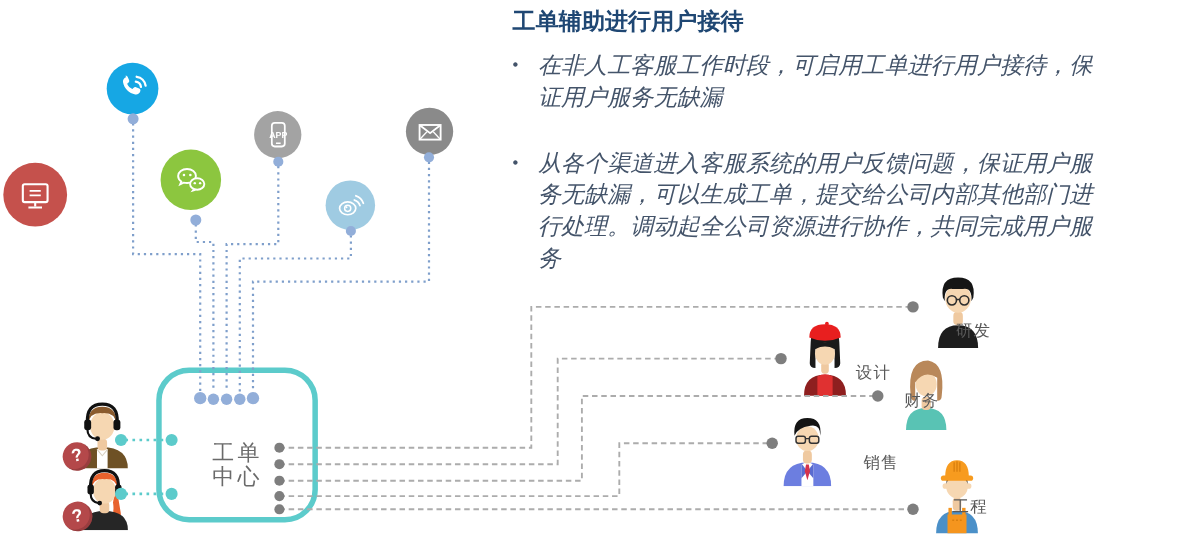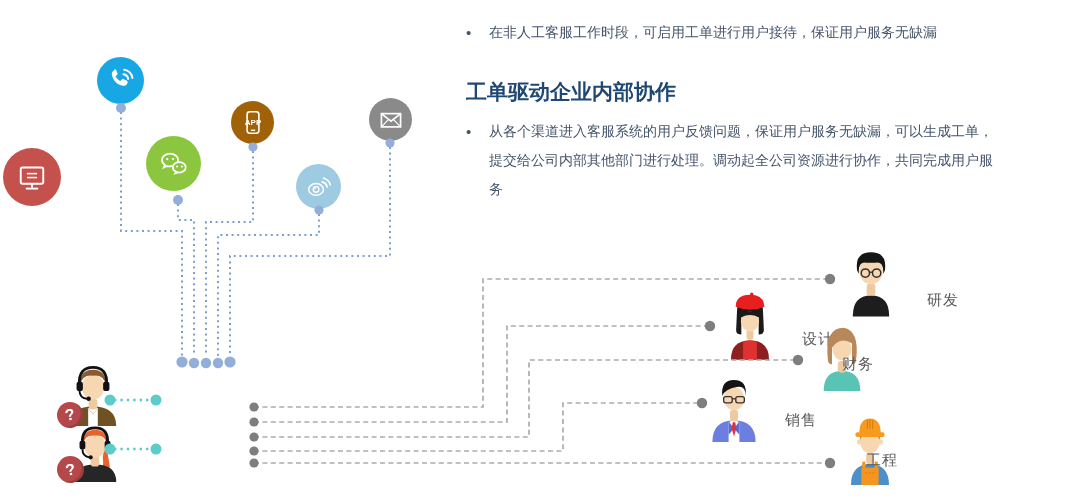--- a/index.html
+++ b/index.html
@@ -13,21 +13,21 @@
               letter-spacing:3px;color:#6A6A6A;z-index:2;}
   .dept-label{position:absolute;font-size:15px;color:#595959;letter-spacing:1px;z-index:4;}
   .avatar{position:absolute;z-index:4;}
   .qball{position:absolute;border-radius:50%;background:#B4484A;color:#fff;display:flex;
          align-items:center;justify-content:center;font-weight:bold;font-size:16px;
          transform:rotate(-12deg);z-index:6;box-shadow:inset -2px -2px 0 rgba(0,0,0,.15);}
   #text-column{position:absolute;left:466px;top:6px;width:545px;z-index:2;}
   .section h2{margin:0;font-size:21px;line-height:27px;font-weight:bold;color:#1F4773;}
   .bullet-row{display:flex;margin-top:12px;}
   .bullet-row .marker{width:23px;flex:0 0 23px;color:#44546A;font-size:15px;line-height:29px;}
-  .bullet-row .btext{width:513px;color:#44546A;font-size:14px;line-height:29px;}
+  .bullet-row .btext{width:513px;color:#44546A;font-size:21px;line-height:29px;font-style:italic;}
   .section + .section{margin-top:31px;}
 </style>
 </head>
 <body>
 
 <div id="canvas">
 
   <div class="circle-icon" style="left:3px;top:148px;width:58px;height:58px;background:#C5514C;">
     <svg width="36" height="36" viewBox="0 0 32 32">
       <rect x="6" y="7.5" width="20" height="14.5" rx="1.5" fill="none" stroke="#fff" stroke-width="1.7"></rect>
@@ -51,21 +51,21 @@
       <path d="M13 7.5c-3.9 0-7 2.5-7 5.5 0 1.7 1 3.3 2.5 4.3l-.9 2.2 2.7-1.3c.8.2 1.7.3 2.7.3 3.9 0 7-2.5 7-5.5s-3.1-5.5-7-5.5z" fill="none" stroke="#fff" stroke-width="1.5"></path>
       <circle cx="10.6" cy="12.2" r="1" fill="#fff"></circle>
       <circle cx="15.6" cy="12.2" r="1" fill="#fff"></circle>
       <ellipse cx="21" cy="19.3" rx="5.6" ry="4.5" fill="#8CC63F" stroke="#fff" stroke-width="1.5"></ellipse>
       <path d="M18.2 23.2l-1.2 1.6 2.6-.7" fill="#fff" stroke="#fff" stroke-width="1"></path>
       <circle cx="19.1" cy="18.6" r="0.95" fill="#fff"></circle>
       <circle cx="23.3" cy="18.6" r="0.95" fill="#fff"></circle>
     </svg>
   </div>
 
-  <div class="circle-icon" style="left:231px;top:101px;width:43px;height:43px;background:#a16207;">
+  <div class="circle-icon" style="left:231px;top:101px;width:43px;height:43px;background:#a3a3a3;">
     <svg width="30" height="30" viewBox="0 0 28 28">
       <rect x="8.5" y="3.5" width="11" height="20" rx="2.5" fill="none" stroke="#fff" stroke-width="1.5"></rect>
       <line x1="12" y1="20.8" x2="16" y2="20.8" stroke="#fff" stroke-width="1.3"></line>
       <text x="14" y="16.2" text-anchor="middle" font-size="7.5" font-weight="bold" fill="#fff">APP</text>
     </svg>
   </div>
 
   <div class="circle-icon" style="left:296px;top:164px;width:45px;height:45px;background:#9FCBE2;">
     <svg width="31" height="31" viewBox="0 0 32 32">
       <ellipse cx="13.5" cy="19" rx="7.6" ry="6" fill="none" stroke="#fff" stroke-width="1.6"></ellipse>
@@ -78,20 +78,26 @@
 
   <div class="circle-icon" style="left:369px;top:98px;width:43px;height:43px;background:#8A8A8A;">
     <svg width="34" height="34" viewBox="0 0 32 32">
       <rect x="7" y="10" width="18" height="12.5" fill="none" stroke="#fff" stroke-width="1.6"></rect>
       <path d="M7.5 10.5 L16 17 L24.5 10.5" fill="none" stroke="#fff" stroke-width="1.6"></path>
       <path d="M7.5 22 L13.3 15.8" fill="none" stroke="#fff" stroke-width="1.1"></path>
       <path d="M24.5 22 L18.7 15.8" fill="none" stroke="#fff" stroke-width="1.1"></path>
     </svg>
   </div>
 
+  <div id="ticket-box">
+    <div id="ticket-box-label">
+      <div>工单</div>
+      <div>中心</div>
+    </div>
+  </div>
 
   <svg id="connector-layer" width="1080" height="499" viewBox="0 0 1080 499">
 
     <g fill="none" stroke="#7F9FCB" stroke-width="2" stroke-dasharray="2 3.6">
       <path d="M121 112 V231 H182 V356"></path>
       <path d="M178 204 V220 H194 V356"></path>
       <path d="M253 151 V222 H206 V356"></path>
       <path d="M319 214 V235 H218 V356"></path>
       <path d="M390 147 V256 H230 V356"></path>
     </g>
@@ -139,27 +145,27 @@
       <circle cx="830" cy="279" r="5.2"></circle>
         <circle cx="710" cy="326" r="5.2"></circle>
       <circle cx="798" cy="360" r="5.2"></circle>
         <circle cx="702" cy="403" r="5.2"></circle>
       <circle cx="830" cy="463" r="5.2"></circle>
     </g>
   </svg>
 
   <div id="text-column">
     <div class="section">
+      <h2>工单辅助进行用户接待</h2>
       <div class="bullet-row">
         <span class="marker">•</span>
         <span class="btext">在非人工客服工作时段，可启用工单进行用户接待，保证用户服务无缺漏</span>
       </div>
     </div>
     <div class="section">
-      <h2>工单驱动企业内部协作</h2>
       <div class="bullet-row">
         <span class="marker">•</span>
         <span class="btext">从各个渠道进入客服系统的用户反馈问题，保证用户服务无缺漏，可以生成工单，提交给公司内部其他部门进行处理。调动起全公司资源进行协作，共同完成用户服务</span>
       </div>
     </div>
   </div>
 
   <div class="avatar" style="left:64px;top:362px;">
     <svg width="58" height="64" viewBox="0 0 60 66">
       <path d="M6 66 Q6 46 30 46 Q54 46 54 66 Z" fill="#6E5125"></path>
@@ -201,45 +207,45 @@
     <svg width="52" height="74" viewBox="0 0 60 84">
       <path d="M9 84 Q9 60 30 60 Q51 60 51 84 Z" fill="#1D1D1D"></path>
       <rect x="25" y="46" width="10" height="14" rx="4" fill="#EFC9A0"></rect>
       <ellipse cx="30" cy="32" rx="13.5" ry="15" fill="#F6D7B2"></ellipse>
       <path d="M14 31 Q11 10 30 10 Q49 10 46 31 L44 35 Q45 20 35 22 L24 22 Q15 21 16 35 Z" fill="#151515"></path>
       <circle cx="23.5" cy="34" r="4.8" fill="none" stroke="#2E2E2E" stroke-width="1.7"></circle>
       <circle cx="36.5" cy="34" r="4.8" fill="none" stroke="#2E2E2E" stroke-width="1.7"></circle>
       <line x1="28.2" y1="33" x2="31.8" y2="33" stroke="#2E2E2E" stroke-width="1.5"></line>
     </svg>
   </div>
-  <div class="dept-label" style="left:927px;top:291px;">研发</div>
+  <div class="dept-label" style="left:869px;top:291px;">研发</div>
 
   <div class="avatar" style="left:724px;top:290px;">
     <svg width="52" height="70" viewBox="0 0 60 80">
       <path d="M8 80 Q8 58 30 58 Q52 58 52 80 Z" fill="#8E1F1F"></path>
       <path d="M22 80 L22 60 Q30 55 38 60 L38 80 Z" fill="#E03131"></path>
       <rect x="26" y="45" width="8" height="12" rx="3.5" fill="#EFC9A0"></rect>
       <path d="M15 24 Q15 10 30 10 Q45 10 45 24 L46 46 Q46 51 40 51 L40 31 Q30 26 20 31 L20 51 Q14 51 14 46 Z" fill="#1A1A1A"></path>
       <ellipse cx="30" cy="36" rx="10.5" ry="11.5" fill="#F6D7B2"></ellipse>
       <path d="M20 31 Q30 26 40 31 L40 26 Q30 22 20 26 Z" fill="#1A1A1A"></path>
       <path d="M13.5 19 Q13.5 5 30 5 Q46.5 5 46.5 19 Q30 26 13.5 19 Z" fill="#E81F1F"></path>
       <circle cx="32" cy="4.5" r="2" fill="#E81F1F"></circle>
     </svg>
   </div>
-  <div class="dept-label" style="left:802px;top:330px;">设计</div>
+  <div class="dept-label" style="left:778px;top:330px;">设计</div>
 
   <div class="avatar" style="left:817px;top:319px;">
     <svg width="50" height="74" viewBox="0 0 60 84">
       <path d="M8 84 Q8 60 30 60 Q52 60 52 84 Z" fill="#59C3B4"></path>
       <rect x="25" y="48" width="10" height="14" rx="4" fill="#EFC9A0"></rect>
       <ellipse cx="30" cy="34" rx="11.5" ry="13" fill="#F6D7B2"></ellipse>
       <path d="M13 46 Q9 8 32 8 Q51 11 47 46 Q47 52 42 52 L42 27 Q28 18 18 32 L18 52 Q13 52 13 46 Z" fill="#B9885A"></path>
     </svg>
   </div>
-  <div class="dept-label" style="left:842px;top:355px;text-align:center;">财务</div>
+  <div class="dept-label" style="left:822px;top:355px;text-align:center;">财务</div>
 
   <div class="avatar" style="left:707px;top:370px;">
     <svg width="54" height="72" viewBox="0 0 60 80">
       <path d="M6 80 Q6 56 30 56 Q54 56 54 80 Z" fill="#6C7EE0"></path>
       <path d="M24 80 L24 58 Q30 54 36 58 L36 80 Z" fill="#fff"></path>
       <path d="M24 57 L30 65 L24 72 Z" fill="#5a6bd0"></path>
       <path d="M36 57 L30 65 L36 72 Z" fill="#5a6bd0"></path>
       <path d="M28.6 58 L31.4 58 L32.6 65 L30 74 L27.4 65 Z" fill="#D6324A"></path>
       <rect x="25.5" y="44" width="9" height="13" rx="4" fill="#EFC9A0"></rect>
       <ellipse cx="30" cy="32" rx="11.5" ry="12.5" fill="#F6D7B2"></ellipse>

